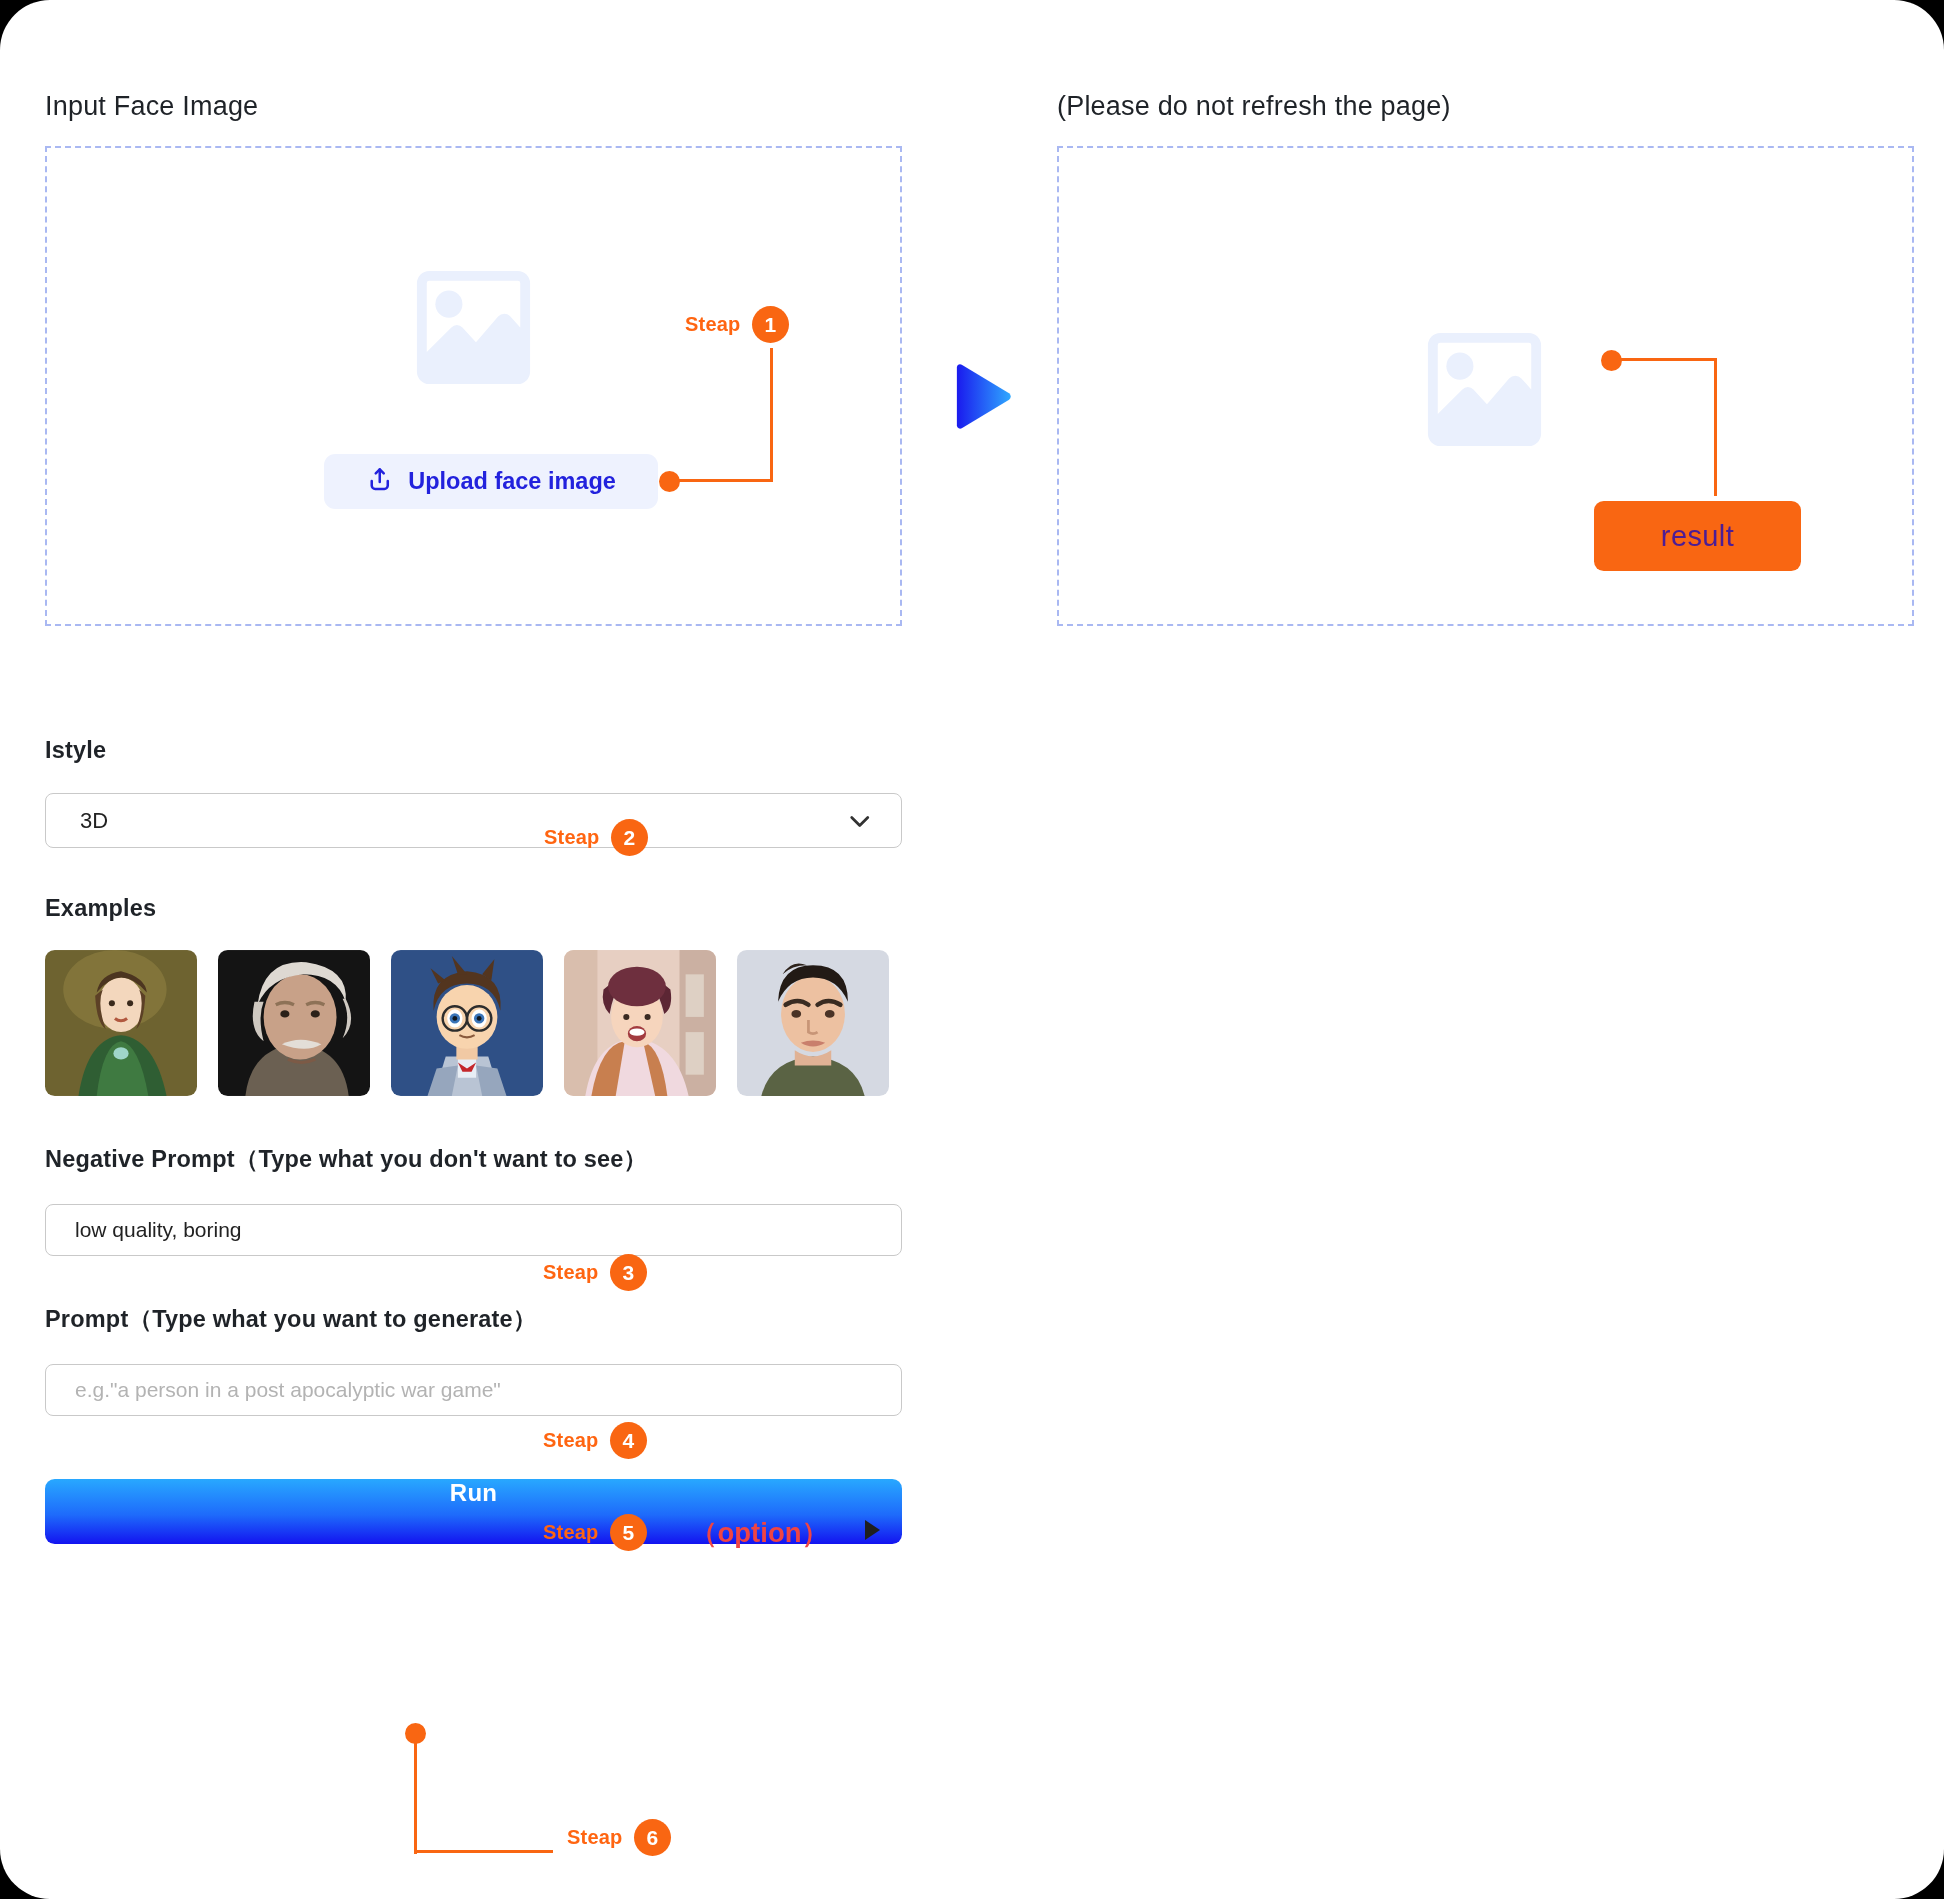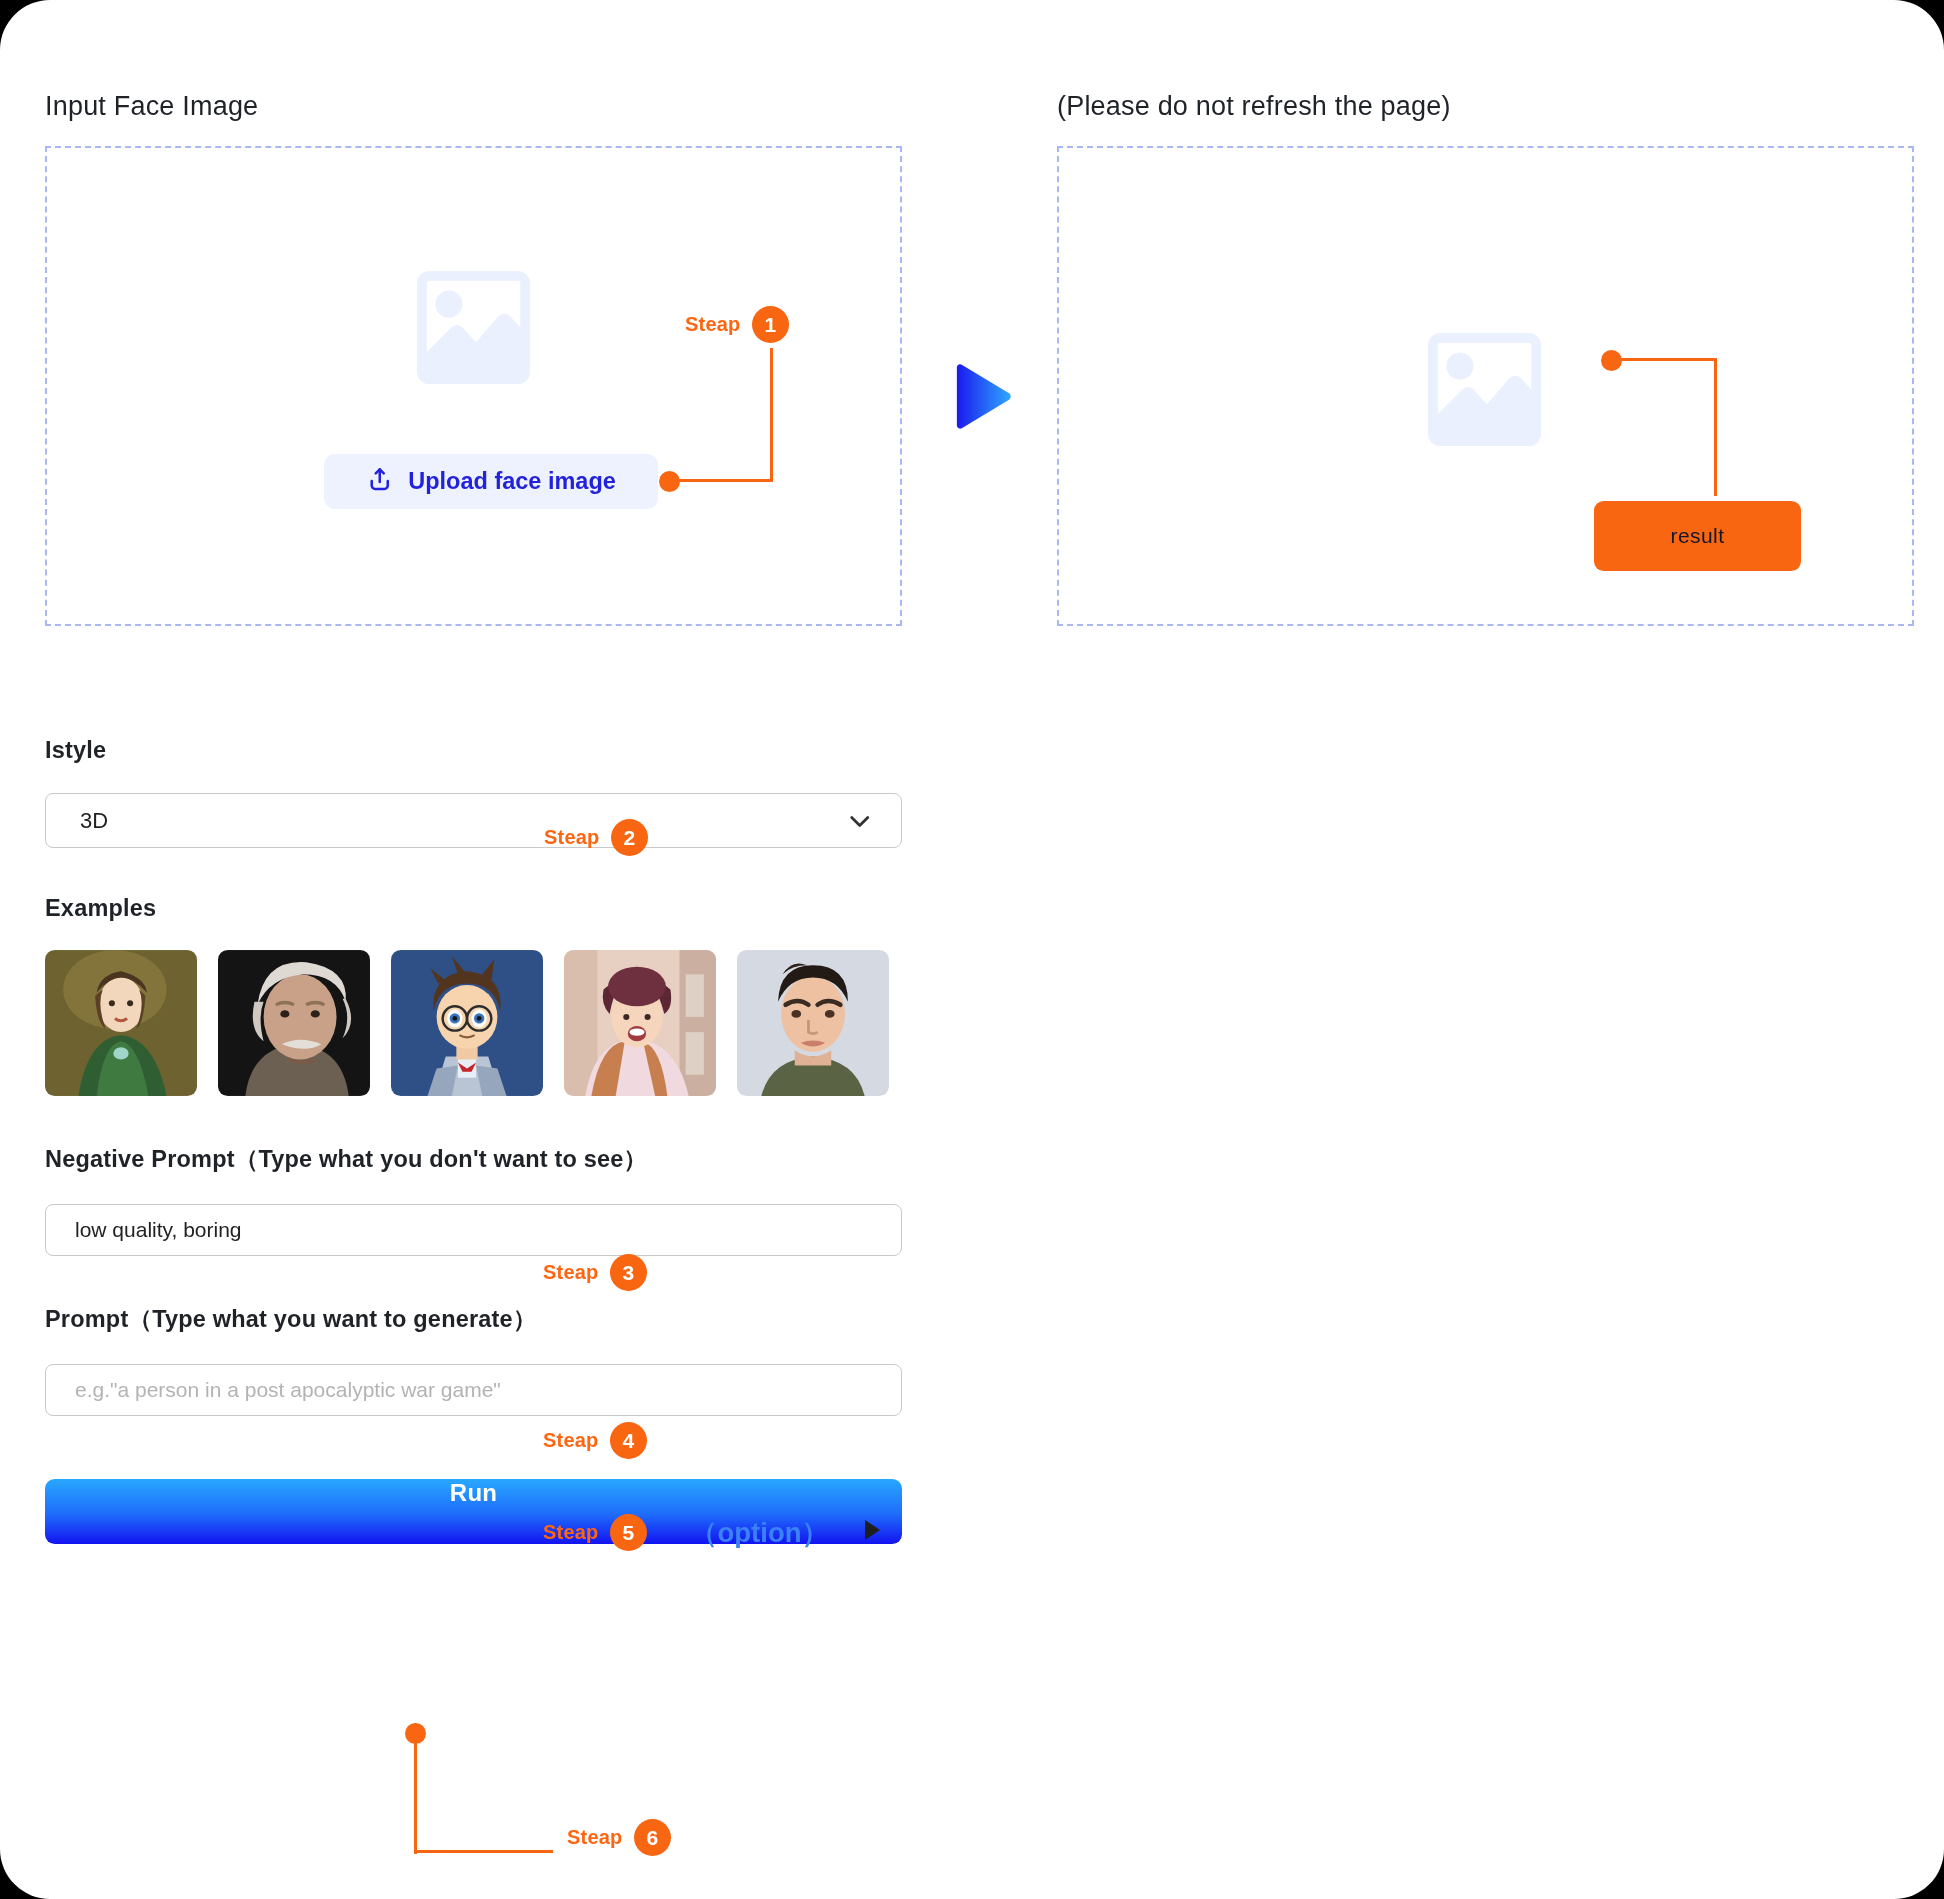--- a/index.html
+++ b/index.html
@@ -158,22 +158,22 @@
     top: 501px;
     width: 207px;
     height: 70px;
     background: #f96612;
     border-radius: 9.7px;
     display: flex;
     align-items: center;
     justify-content: center;
   }
   .result-pill span {
-    color: #0f172a;
-    font-size: 21px;
+    color: #4c1d95;
+    font-size: 29px;
     letter-spacing: 0.4px;
   }
 
   
   .form-col {
     position: absolute;
     left: 45px;
     top: 737px;
     width: 857px;
   }
@@ -257,21 +257,21 @@
     display: flex;
     align-items: center;
     height: 39px;
   }
   .adv-option {
     position: absolute;
     left: 690px;
     top: 1515px;
     font-size: 27.5px;
     font-weight: bold;
-    color: #3b82f6;
+    color: #ef4444;
     white-space: nowrap;
   }
   .adv-caret {
     position: absolute;
     left: 865px;
     top: 1520px;
     width: 0; height: 0;
     border-left: 15.4px solid #1f1f1f;
     border-top: 10.5px solid transparent;
     border-bottom: 10.5px solid transparent;

